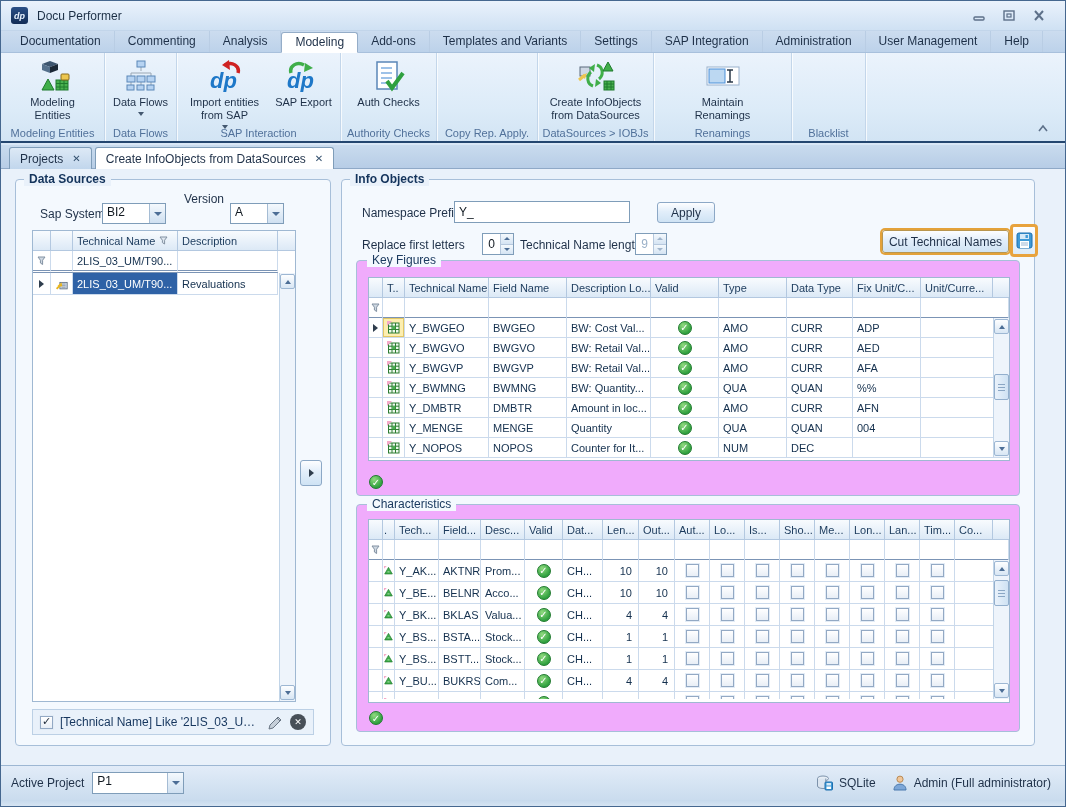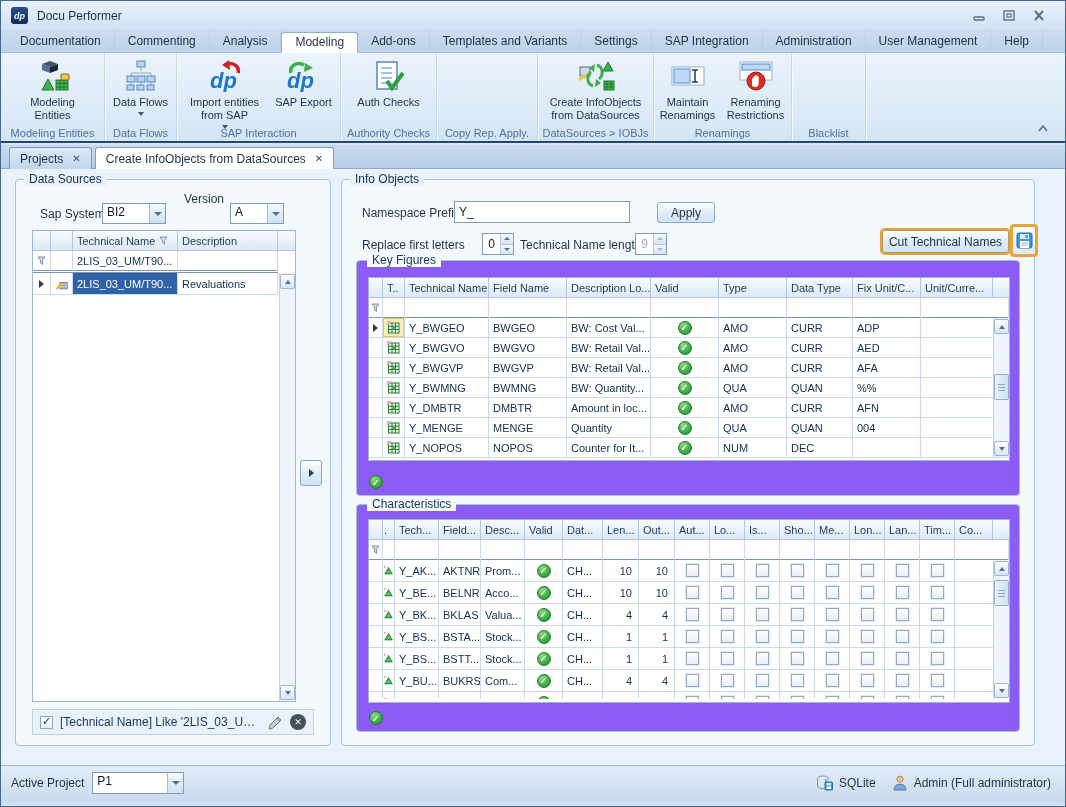--- a/index.html
+++ b/index.html
@@ -32,22 +32,22 @@
 
 .tabbar{position:absolute;top:144px;left:0;right:0;height:24px;background:linear-gradient(#c9dbee,#b7cde6);padding:2px 0 0 8px;display:flex;gap:3px;border-bottom:1px solid #8fa9c7}
 .dtab{display:flex;align-items:center;gap:9px;padding:0 10px;font-size:12px;color:#1e3048;background:linear-gradient(#dde9f6,#c1d6ec);border:1px solid #7f9db9;border-bottom:none;border-radius:3px 3px 0 0;height:22px;white-space:nowrap}
 .dtab.active{background:#fff;position:relative;z-index:2}
 .tab-close{font-size:10px;color:#33506e;font-weight:bold;line-height:10px;cursor:default}
 .tab-close::before{content:"\2715"}
 
 
 .content{position:absolute;top:168px;left:0;right:0;height:596px;background:#e9f1fa}
 .panel{position:absolute;border:1px solid #a7bfd9;border-radius:4px;background:#f4f9fe}
-.panel-title{position:absolute;top:-8px;left:8px;background:#e9f1fa;padding:0 5px;font-size:12px;font-weight:normal;color:#14345c;line-height:14px}
-.subpanel{position:absolute;border:1px solid #a7bfd9;border-radius:4px;background:#8b5cf6}
+.panel-title{position:absolute;top:-8px;left:8px;background:#e9f1fa;padding:0 5px;font-size:12px;font-weight:bold;color:#14345c;line-height:14px}
+.subpanel{position:absolute;border:1px solid #a7bfd9;border-radius:4px;background:#f0abfc}
 .subpanel-title{position:absolute;top:-8px;left:10px;background:#f4f9fe;padding:0 5px;font-size:12px;color:#1c3b60;line-height:14px}
 
 .flabel{position:absolute;font-size:12px;color:#1e3048;white-space:nowrap}
 
 
 .combo{position:absolute;display:flex;align-items:stretch;background:#fff;border:1px solid #7f9db9;height:21px}
 .cval{flex:1;padding:1px 4px 0;font-size:12px;color:#101820;overflow:hidden;white-space:nowrap}
 .cbtn{width:16px;background:linear-gradient(#f4f9fd,#cfe0f1);border-left:1px solid #a5bcd4;display:flex;align-items:center;justify-content:center}
 .tri-dn{width:0;height:0;border-left:4px solid transparent;border-right:4px solid transparent;border-top:4px solid #4d6e96}
 .tri-up{width:0;height:0;border-left:4px solid transparent;border-right:4px solid transparent;border-bottom:4px solid #4d6e96}
@@ -284,31 +284,20 @@
     <div class="rgroup" style="width:138px">
       <div class="rbtn" style="width:66px">
         <span class="ric">
           <svg width="36" height="28" viewBox="0 0 36 28">
               <rect x="2" y="5" width="32" height="18" fill="#fff" stroke="#9ab1cc"></rect>
               <rect x="4" y="7" width="16" height="14" fill="#bcd8f2" stroke="#4a90d9"></rect>
               <path d="M25 8v12M22 8h6M22 20h6" stroke="#2b3a4a" stroke-width="1.5"></path>
             </svg>
         </span>
         <span class="rlbl">Maintain Renamings</span>
-      </div>
-      <div class="rbtn" style="width:70px">
-        <span class="ric">
-          <svg width="36" height="32" viewBox="0 0 36 32">
-              <rect x="2" y="2" width="32" height="18" fill="#fff" stroke="#9ab1cc"></rect>
-              <rect x="4" y="4" width="28" height="6" fill="#bcd8f2" stroke="#4a90d9"></rect>
-              <circle cx="18" cy="21" r="9" fill="#d93025" stroke="#a31515"></circle>
-              <path d="M14 26v-7c0-1.2 1.6-1.2 1.6 0v-2c0-1.2 1.7-1.2 1.7 0v-1c0-1.2 1.7-1.2 1.7 0v1c0-1.2 1.7-1.2 1.7 0v6c0 2-1 4-3.3 4z" fill="#fff"></path>
-            </svg>
-        </span>
-        <span class="rlbl">Renaming Restrictions</span>
       </div>
       <div class="rgroup-caption">Renamings</div>
     </div>
 
     <div class="rgroup" style="width:74px">
       <div class="rgroup-caption">Blacklist</div>
     </div>
 
     <span class="ribbon-collapse">
       <svg width="12" height="8" viewBox="0 0 12 8">

